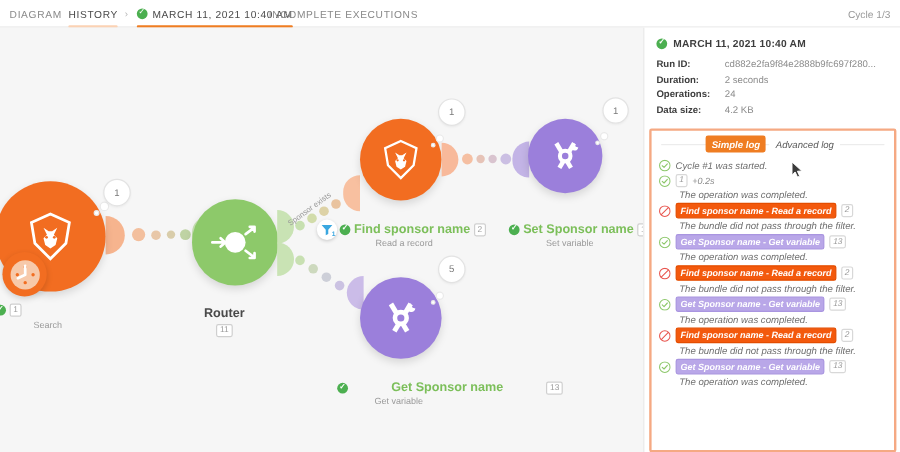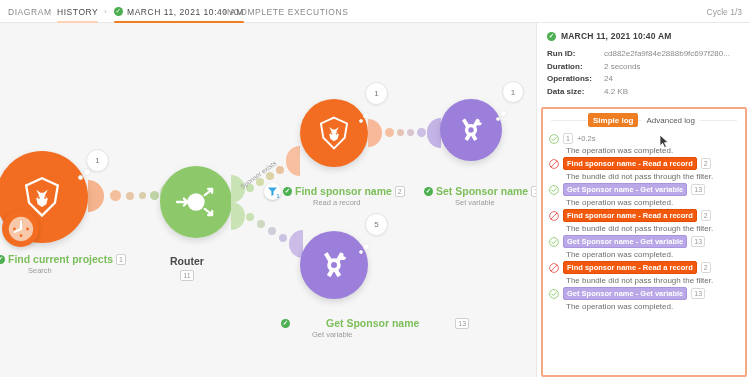--- a/index.html
+++ b/index.html
@@ -111,20 +111,21 @@
   }
   .meta { margin-top: 7px; font-size: 8px; }
   .meta-row { display: flex; line-height: 12.5px; }
   .meta-k { width: 57px; font-weight: bold; color: #3d3d3d; flex: none; }
   .meta-v { color: #8c8c8c; overflow: hidden; white-space: nowrap; }
 
   .logbox {
     position: absolute; left: 4px; top: 84px; width: 206px; height: 270px;
     border: 2px solid #f5a983; border-radius: 2px; background: #fff;
     overflow: hidden;
+    font-style: italic;
   }
   .logtabs {
     position: relative; height: 22px; display: flex; align-items: center;
     justify-content: center; gap: 3px;
   }
   .logtabs::before {
     content: ""; position: absolute; left: 8px; right: 8px; top: 11px;
     height: 1px; background: #ececec;
   }
   .ltab {
@@ -218,21 +219,20 @@
         </svg>
       </div>
 
       <div class="bubdot" style="left:78px;top:152px;width:5px;height:5px;"></div>
       <div class="bubdot" style="left:83px;top:145px;width:8px;height:8px;"></div>
       <div class="bubble" style="left:86px;top:126px;width:23px;height:23px;">
         <span>1</span>
       </div>
       <div class="nodelabel lbl-green" style="left:-4px;top:230px;">
         <span class="ok-dot">✓</span>
-        <span>Find current projects</span>
         <span class="idbox">1</span>
       </div>
       <div class="sublabel" style="left:28px;top:243px;">Search</div>
     </div>
 
     <div class="node">
       <div class="circle c-green" style="left:160px;top:143px;width:72px;height:72px;">
         <svg width="52" height="52" viewBox="0 0 60 60">
           <circle cx="30" cy="30" r="10" fill="#fff"></circle>
           <path d="M8 30 h11 M16 26 l4.5 4 -4.5 4" stroke="#fff" stroke-width="2.6" fill="none" stroke-linecap="round" stroke-linejoin="round"></path>
@@ -386,20 +386,29 @@
         </div>
       </div>
 
       <div class="loglist" id="loglist">
           <div class="logentry">
             <div class="logline">
               <svg class="st" viewBox="0 0 16 16">
                 <circle cx="8" cy="8" r="7" fill="none" stroke="#8cc76a" stroke-width="1.4"></circle>
                 <path d="M4.6 8.2 L7 10.4 L11.4 5.6" fill="none" stroke="#8cc76a" stroke-width="1.5" stroke-linecap="round" stroke-linejoin="round"></path>
               </svg>
+              <span class="plaintext">Cycle #1 was started.</span>
+            </div>
+          </div>
+          <div class="logentry">
+            <div class="logline">
+              <svg class="st" viewBox="0 0 16 16">
+                <circle cx="8" cy="8" r="7" fill="none" stroke="#8cc76a" stroke-width="1.4"></circle>
+                <path d="M4.6 8.2 L7 10.4 L11.4 5.6" fill="none" stroke="#8cc76a" stroke-width="1.5" stroke-linecap="round" stroke-linejoin="round"></path>
+              </svg>
               <span class="numbox">1</span>
               <span class="delta">+0.2s</span>
             </div>
             <div class="logdesc">The operation was completed.</div>
           </div>
           <div class="logentry">
             <div class="logline">
               <svg class="st" viewBox="0 0 16 16">
                 <circle cx="8" cy="8" r="7" fill="none" stroke="#e8554e" stroke-width="1.4"></circle>
                 <line x1="3.3" y1="12.7" x2="12.7" y2="3.3" stroke="#e8554e" stroke-width="1.4" stroke-linecap="round"></line>

